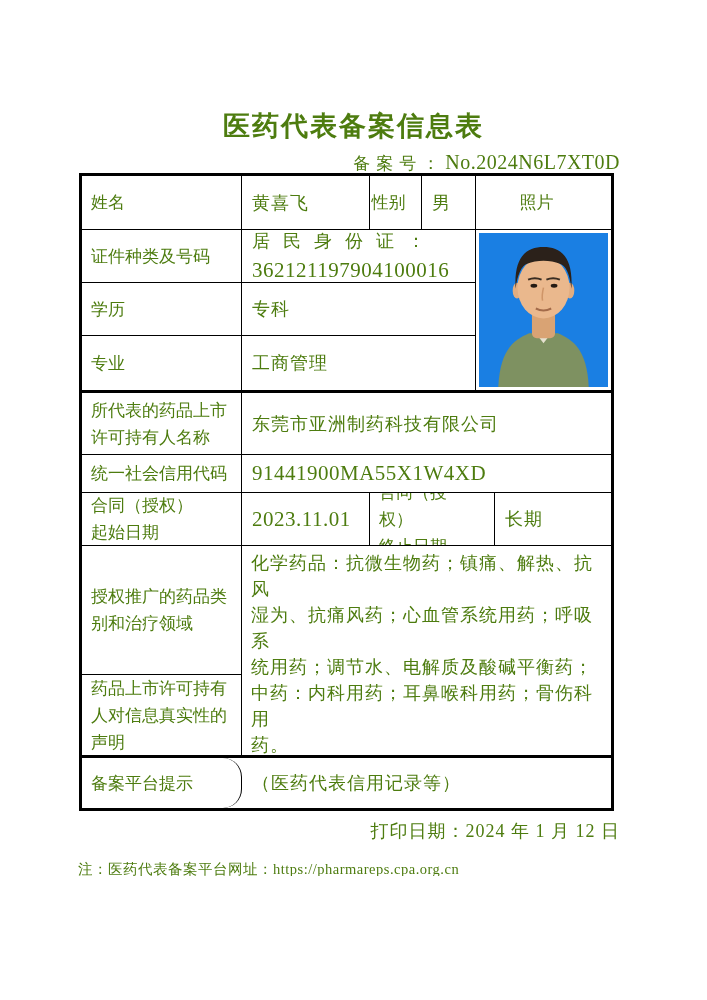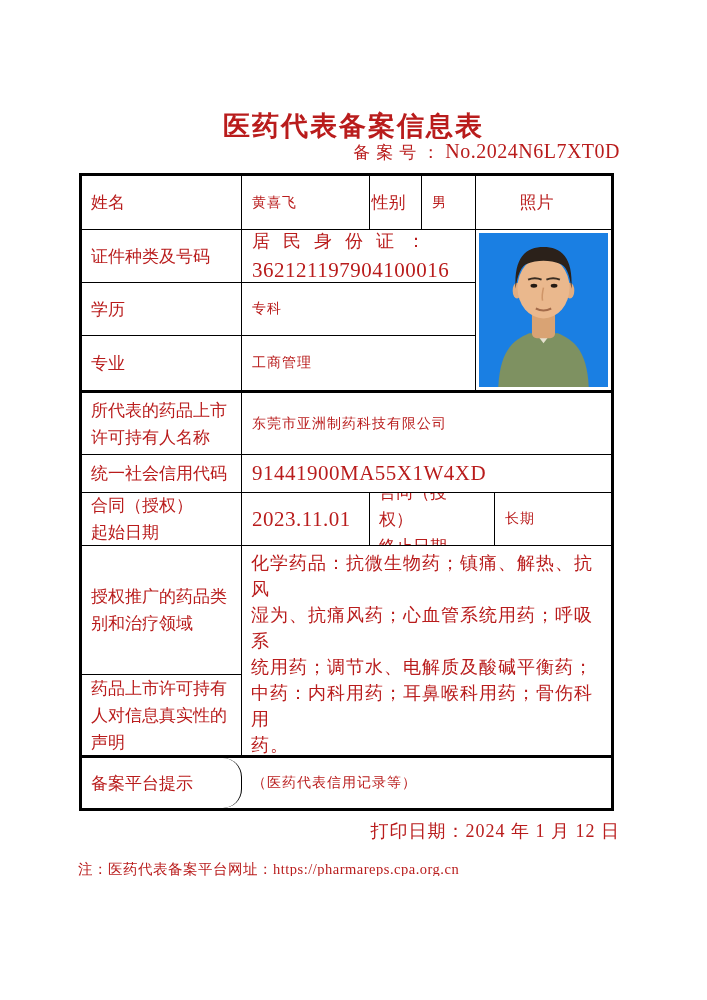--- a/index.html
+++ b/index.html
@@ -1,39 +1,39 @@
 <!DOCTYPE html>
 <html><head>
 <meta charset="utf-8">
 <style>
   html,body{margin:0;padding:0;background:#ffffff;}
   #page{position:relative;width:707px;height:876px;background:#ffffff;overflow:hidden;
-        font-family:"Liberation Serif","DejaVu Serif",serif;color:#b91c1c;}
+        font-family:"Liberation Serif","DejaVu Serif",serif;color:#4d7c0f;}
 
   .doc-title{position:absolute;top:108px;left:0;width:707px;text-align:center;
              font-family:"Liberation Sans","DejaVu Sans",sans-serif;
              font-weight:700;font-size:27px;letter-spacing:2px;}
 
-  .record-line{position:absolute;top:140px;right:87px;white-space:nowrap;}
+  .record-line{position:absolute;top:151px;right:87px;white-space:nowrap;}
   .record-label{font-size:17px;letter-spacing:6px;}
   .record-value{font-size:20px;letter-spacing:.5px;}
 
   .form-table{position:absolute;left:79px;top:173px;width:535px;height:638px;
               box-sizing:border-box;border:3px solid #000;display:grid;
               grid-template-columns:160px 128px 52px 54px 19px auto;
               grid-template-rows:54px 53px 53px 57px 62px 38px 53px 129px 83px auto;}
 
   .cell{box-sizing:border-box;border-right:1px solid #000;border-bottom:1px solid #000;
         display:flex;align-items:center;overflow:hidden;}
   .no-r{border-right:none;}
   .no-b{border-bottom:none;}
   .thick-b{border-bottom:3px solid #000;}
 
   .lbl{font-size:17px;line-height:27px;padding:2px 14px 2px 9px;white-space:pre-line;}
-  .val{font-size:14px;padding-left:10px;letter-spacing:1px;}
+  .val{font-size:18px;padding-left:10px;letter-spacing:1px;}
   .latin{font-family:"Liberation Serif","DejaVu Serif",serif;font-size:21px;letter-spacing:.5px;}
   .center{justify-content:center;padding-left:0;}
 
   .c-name-label{grid-column:1/2;grid-row:1/2;}
   .c-name-value{grid-column:2/3;grid-row:1/2;}
   .c-gender-label{grid-column:3/4;grid-row:1/2;}
   .c-gender-value{grid-column:4/5;grid-row:1/2;}
   .c-photo-label{grid-column:5/7;grid-row:1/2;}
   .c-id-label{grid-column:1/2;grid-row:2/3;}
   .c-id-value{grid-column:2/5;grid-row:2/3;flex-direction:column;align-items:stretch;justify-content:center;}

